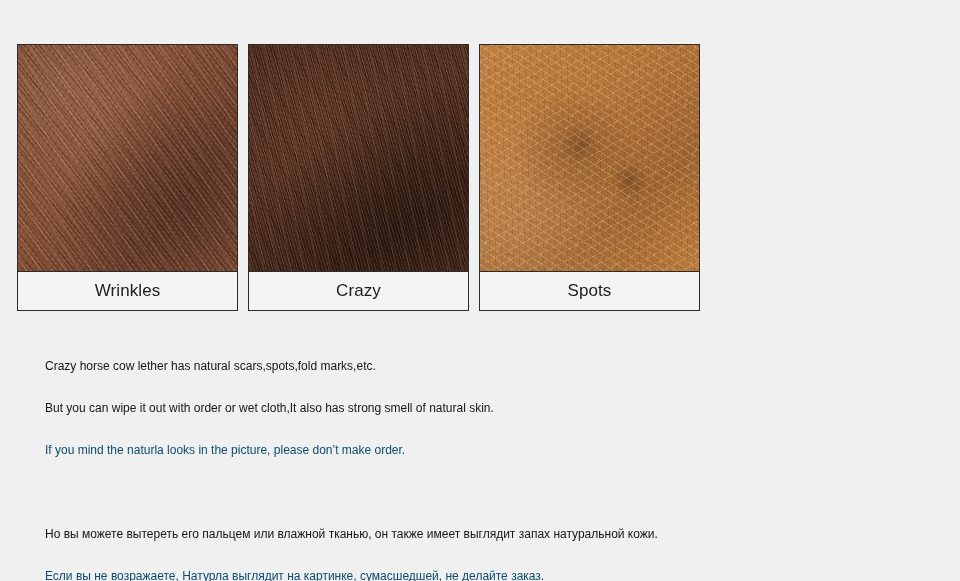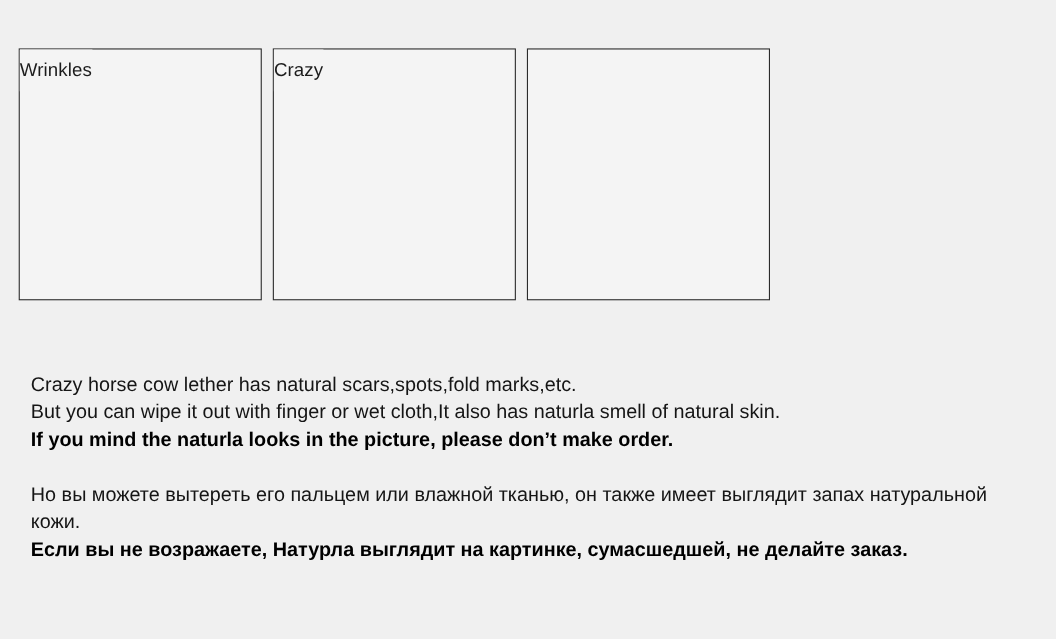--- a/index.html
+++ b/index.html
@@ -31,21 +31,21 @@
     width: 927px;
     display: flex;
     gap: 10px;
   }
   .tile {
     width: 221px;
     box-sizing: border-box;
     border: 1px solid #2b2b2b;
     background: #f4f4f4;
     display: flex;
-    flex-direction: row;
+    flex-direction: column;
   }
   .swatch {
     height: 226px;
     position: relative;
     overflow: hidden;
     border-bottom: 1px solid #2b2b2b;
   }
   .swatch::before,
   .swatch::after {
     content: "";
@@ -141,30 +141,29 @@
   }
 
   
   .copy {
     position: absolute;
     left: 28px;
     top: 337px;
     width: 905px;
   }
   .copy p {
-    margin: 0;
-    font-size: 18px;
+    margin: 17px;
+    font-size: 12px;
     line-height: 25px;
     color: #151515;
     white-space: nowrap;
   }
   .copy p.warn {
-    color: #000000;
+    color: #0c4a6e;
     white-space: normal;
-    font-weight: bold;
   }
   .block-gap {
     height: 25px;
   }
   .copy p.ru {
     white-space: normal;
   }
 </style>
 </head>
 <body>
@@ -178,29 +177,30 @@
       <div class="tile-caption">Wrinkles</div>
     </div>
 
     <div class="tile">
       <div class="swatch scar"></div>
       <div class="tile-caption">Crazy</div>
     </div>
 
     <div class="tile">
       <div class="swatch spots"></div>
+      <div class="tile-caption">Spots</div>
     </div>
 
 
   </div>
 
   <div class="copy">
 
     <p>Crazy horse cow lether has natural scars,spots,fold marks,etc.</p>
-    <p>But you can wipe it out with finger or wet cloth,It also has naturla smell of natural skin.</p>
+    <p>But you can wipe it out with order or wet cloth,It also has strong smell of natural skin.</p>
     <p class="warn">If you mind the naturla looks in the picture, please don’t make order.</p>
 
     <div class="block-gap"></div>
 
     <p class="ru">Но вы можете вытереть его пальцем или влажной тканью, он также имеет выглядит запах натуральной кожи.</p>
     <p class="warn ru">Если вы не возражаете, Натурла выглядит на картинке, сумасшедшей, не делайте заказ.</p>
 
   </div>
 
 </div>

